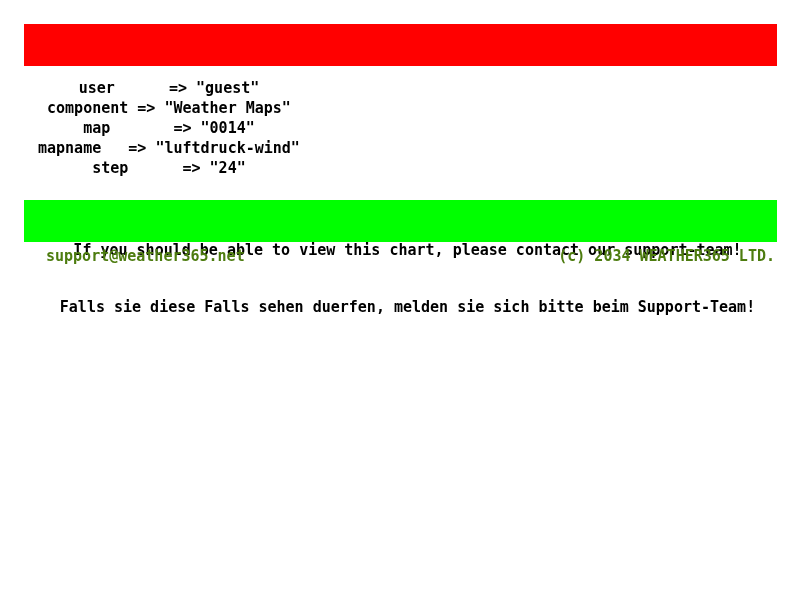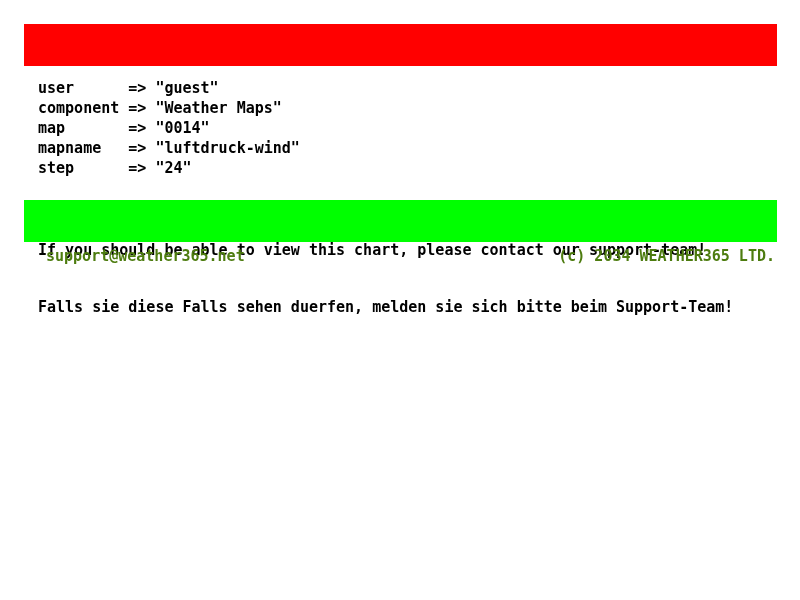--- a/index.html
+++ b/index.html
@@ -5,21 +5,21 @@
   * { margin: 0; padding: 0; box-sizing: border-box; }
   html, body {
     width: 800px; height: 600px;
     background: #ffffff;
     font-family: "DejaVu Sans Mono", "Liberation Mono", monospace;
     font-weight: bold;
     font-size: 15px;
     color: #000000;
     overflow: hidden;
   }
-  .page { position: relative; width: 800px; height: 600px; }
+  .page { position: relative; width: 800px; height: 600px; text-align: center; }
 
   .banner {
     position: absolute;
     left: 24px;
     width: 753px;
     height: 42px;
     padding: 3px 0 0 14px;
     line-height: 19px;
     white-space: pre;
   }

